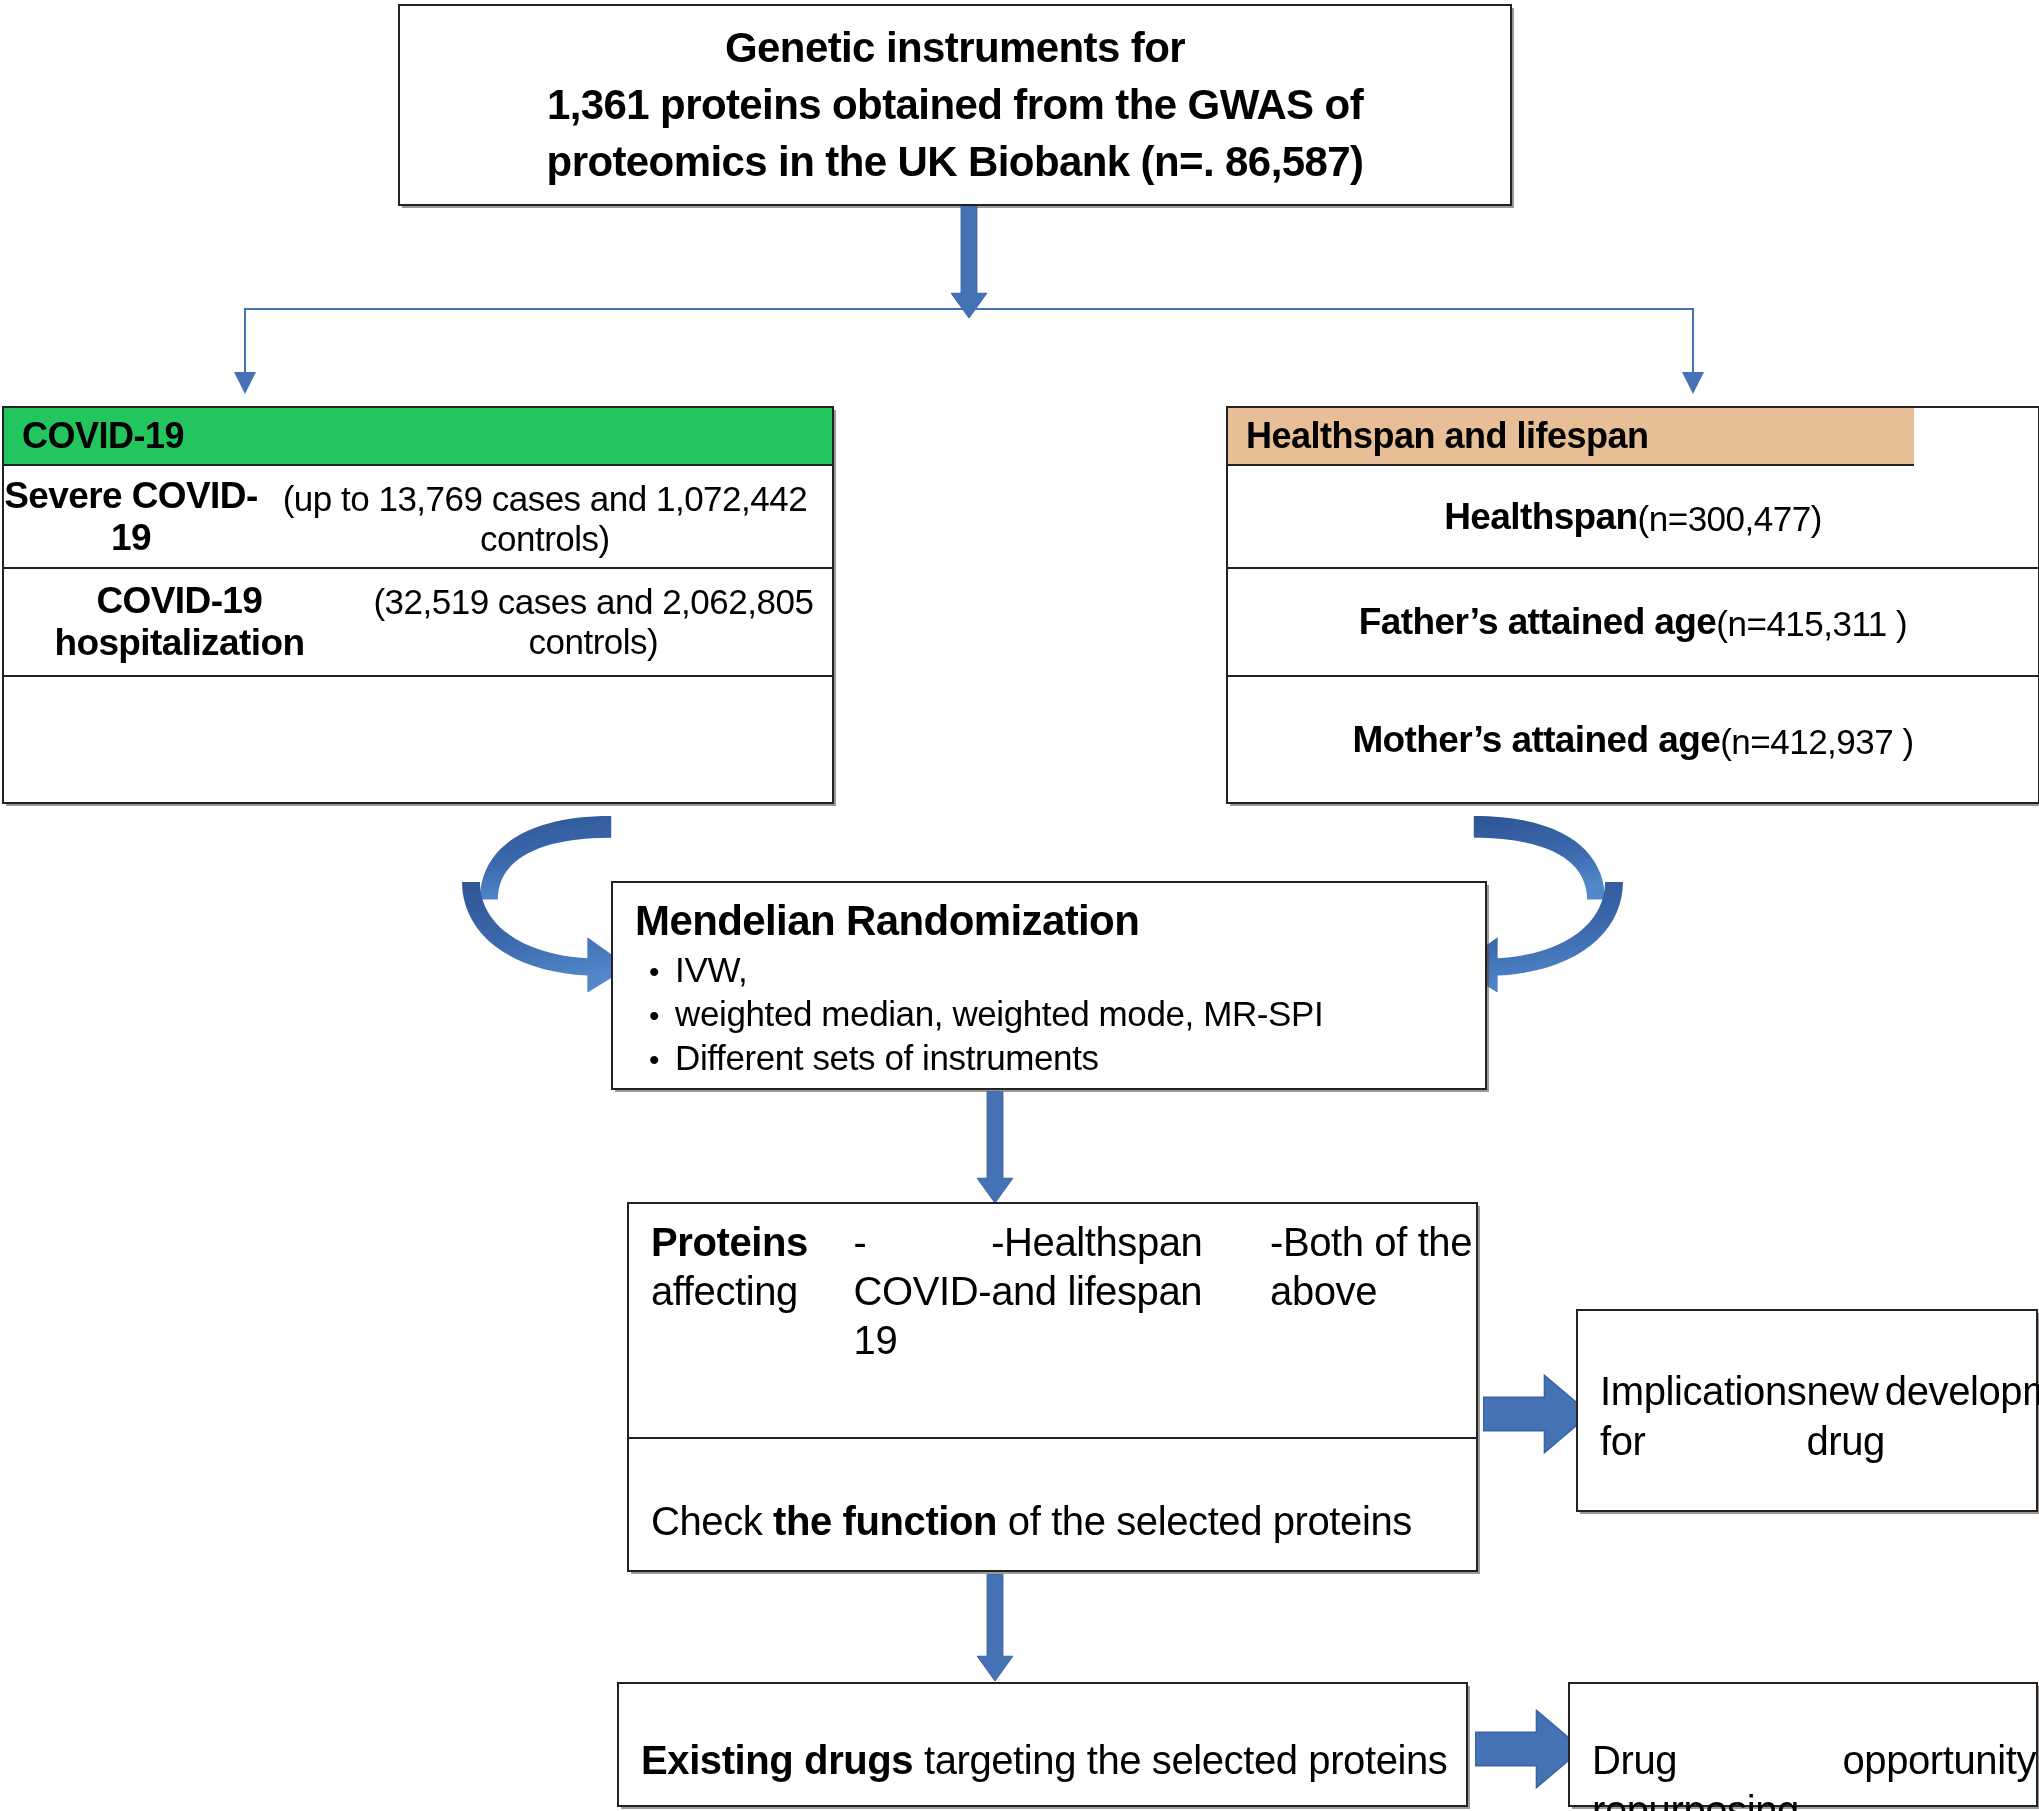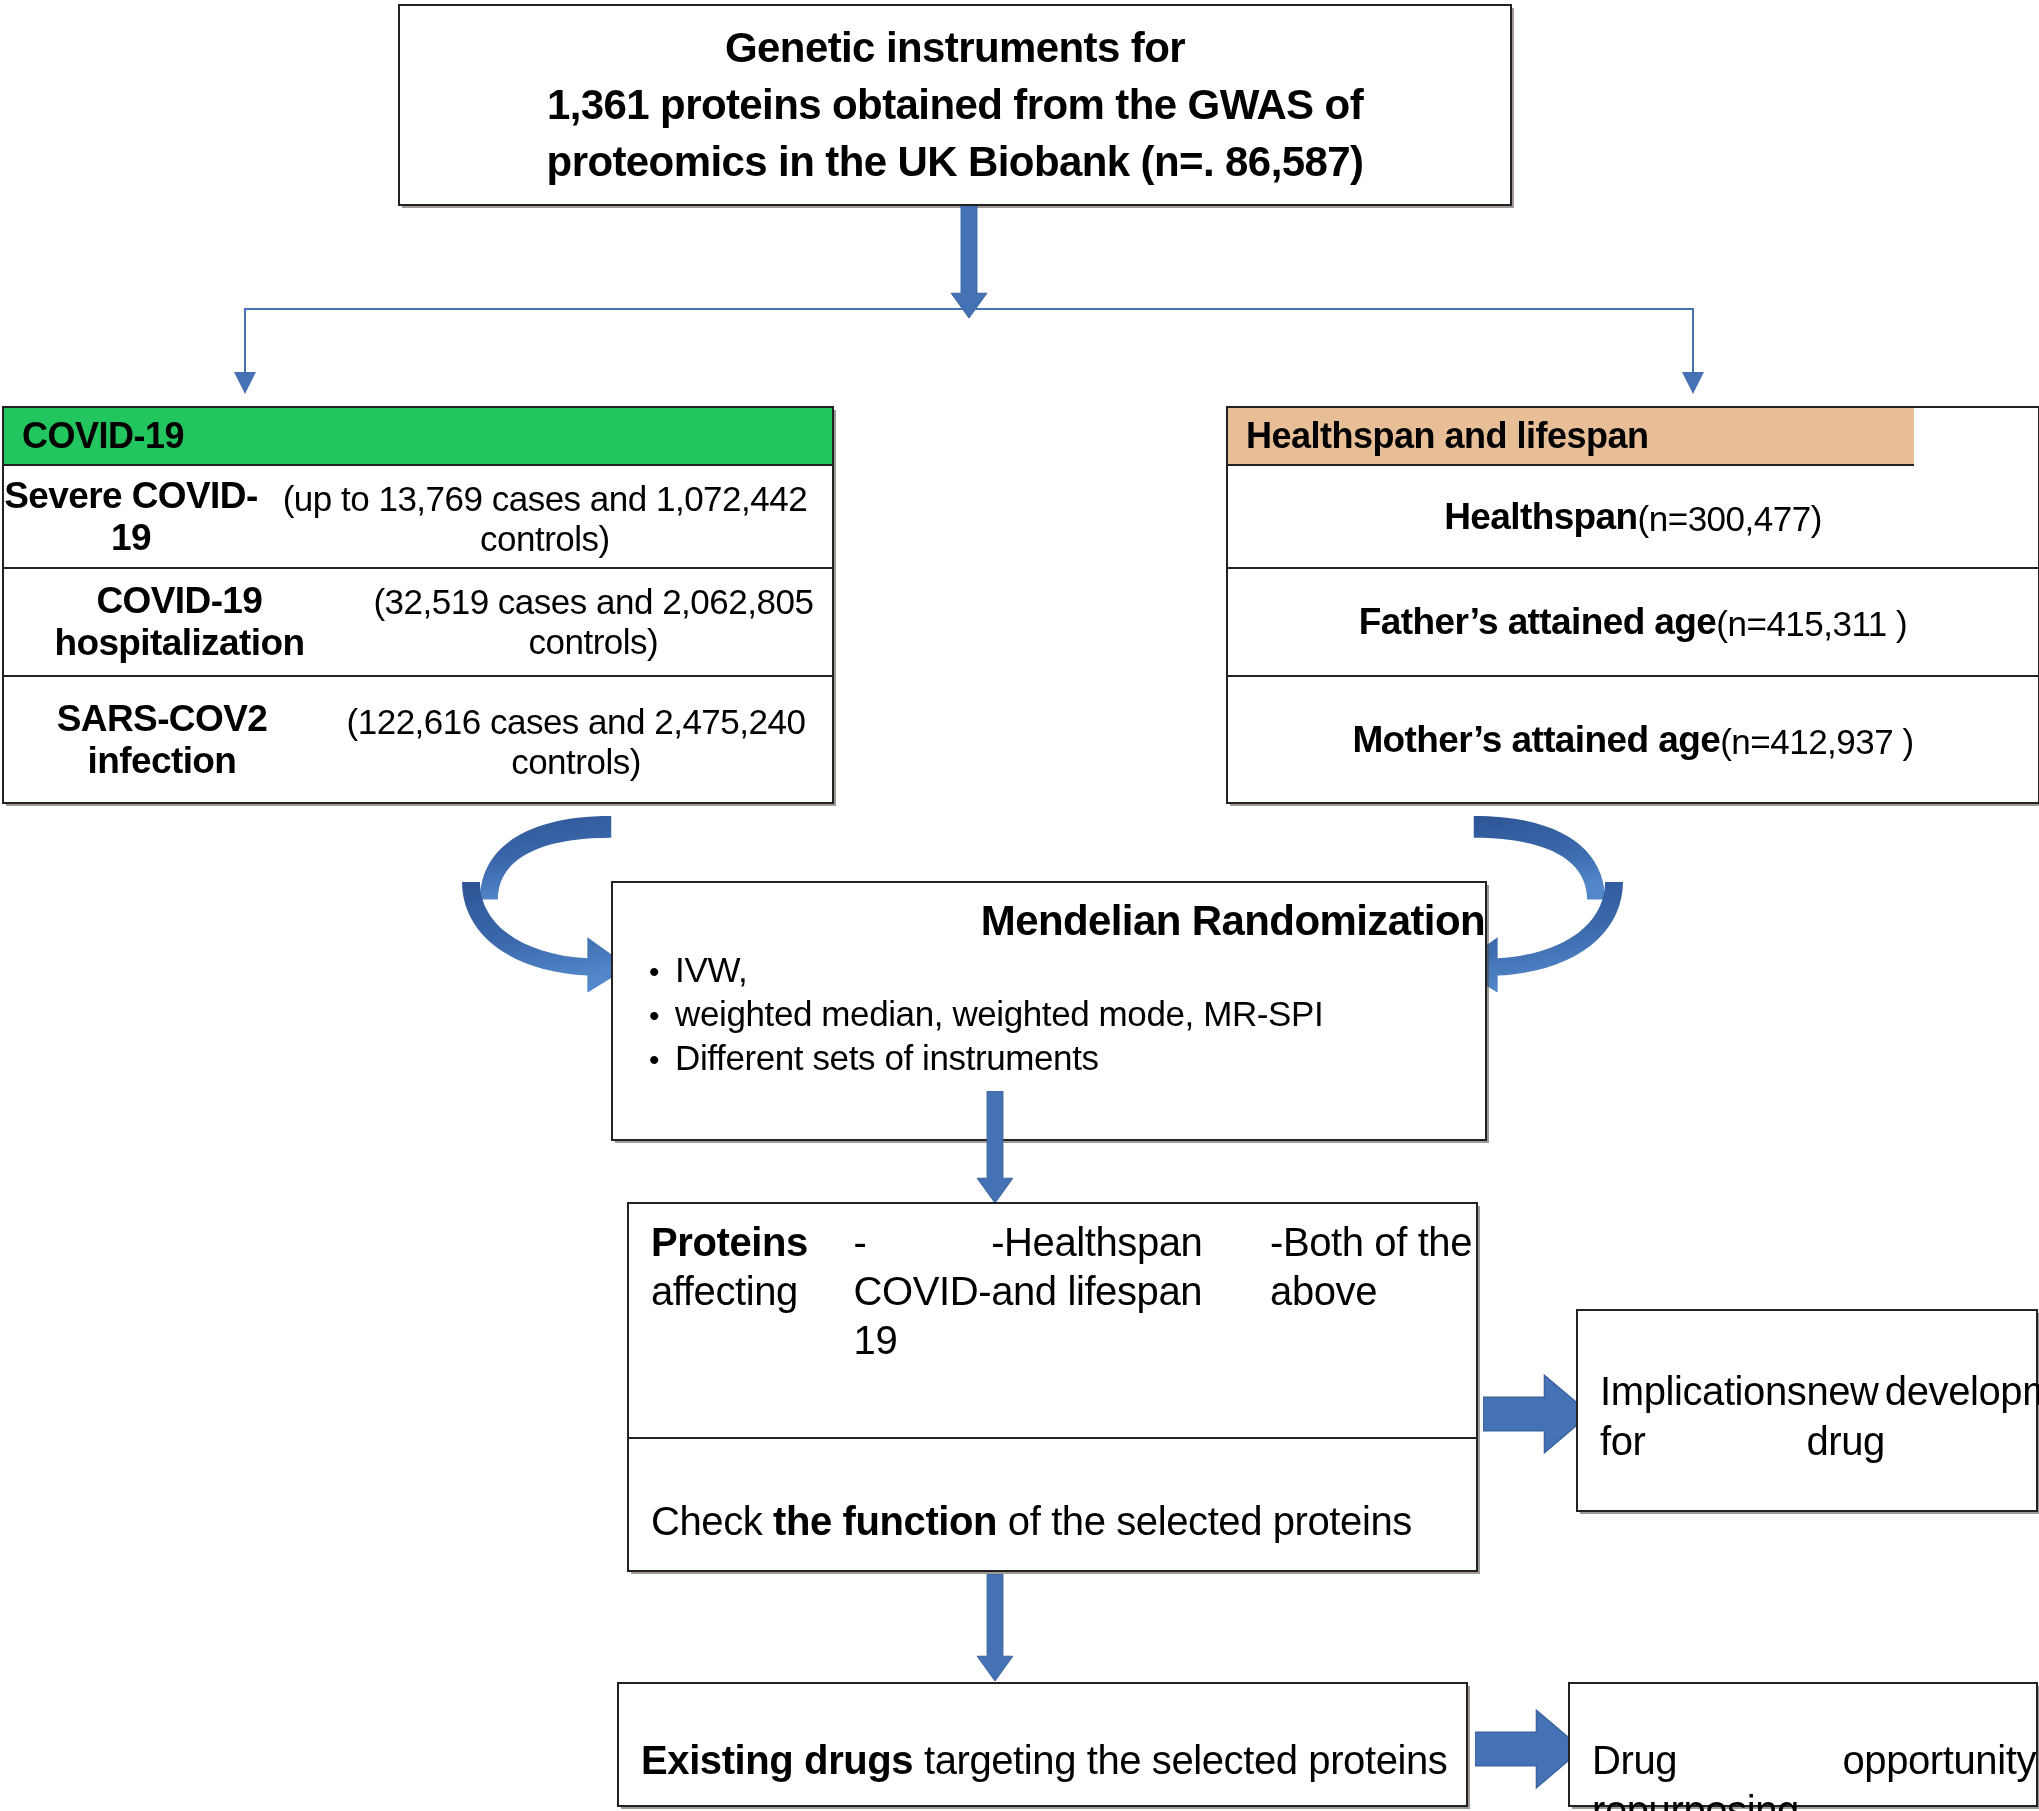--- a/index.html
+++ b/index.html
@@ -127,24 +127,20 @@
       <div class="sub" style="font-size:35px; margin-top:4px;">(up to 13,769 cases and 1,072,442 controls)</div>
     </div>
     <div class="rule" style="left:0; top:159px; width:828px;"></div>
 
     <div class="cell" style="left:0; top:161px; width:828px; height:105px;">
       <div class="ttl" style="font-size:37px;">COVID-19 hospitalization</div>
       <div class="sub" style="font-size:35px; ">(32,519 cases and 2,062,805 controls)</div>
     </div>
     <div class="rule" style="left:0; top:267px; width:828px;"></div>
 
-    <div class="cell" style="left:0; top:269px; width:828px; height:125px;">
-      <div class="ttl" style="font-size:37px;">SARS-COV2 infection</div>
-      <div class="sub" style="font-size:35px; margin-top:4px;">(122,616 cases and 2,475,240 controls)</div>
-    </div>
   </div>
 
   <div class="box shadow-box" style="left:1226px; top:406px; width:814px; height:398px; border-width:2px;">
     <div class="hdr" style="left:0; top:0; width:686px; height:58px; background:#E8BE96; border-bottom:2px solid #222222;">
       <span style="font-size:36px;">Healthspan and lifespan</span>
     </div>
 
     <div class="cell" style="left:0; top:58px; width:810px; height:101px;text-align:right;">
       <div class="ttl" style="font-size:37px;">Healthspan</div>
       <div class="sub" style="font-size:35px; margin-top:4px;">(n=300,477)</div>
@@ -205,21 +201,21 @@
                  Z" fill="url(#gradR)"></path>
         <path d="M 20,92
                  C 20,136 62,168 128,172
                  L 128,150 L 170,181 L 128,208 L 128,190
                  C 48,186 2,144 2,92
                  Z" fill="url(#gradR)" transform="translate(0,-14) scale(1,0.96)"></path>
       </g>
     </svg>
   </div>
 
-  <div class="box shadow-box" style="left:611px; top:881px; width:876px; height:260px; border-width:2px;text-align:right;">
+  <div class="box shadow-box" style="left:611px; top:881px; width:876px; height:209px; border-width:2px;">
     <div class="ttl" style="font-size:42px; margin:14px 0 2px 22px;">Mendelian Randomization</div>
     <div class="bul" style="margin:6px 0 0 36px; font-size:35px;">
       <span class="dot">•</span>
       <span>IVW,</span>
     </div>
     <div class="bul" style="margin:4px 0 0 36px; font-size:35px;">
       <span class="dot">•</span>
       <span>weighted median, weighted mode, MR-SPI</span>
     </div>
     <div class="bul" style="margin:4px 0 0 36px; font-size:35px;">

